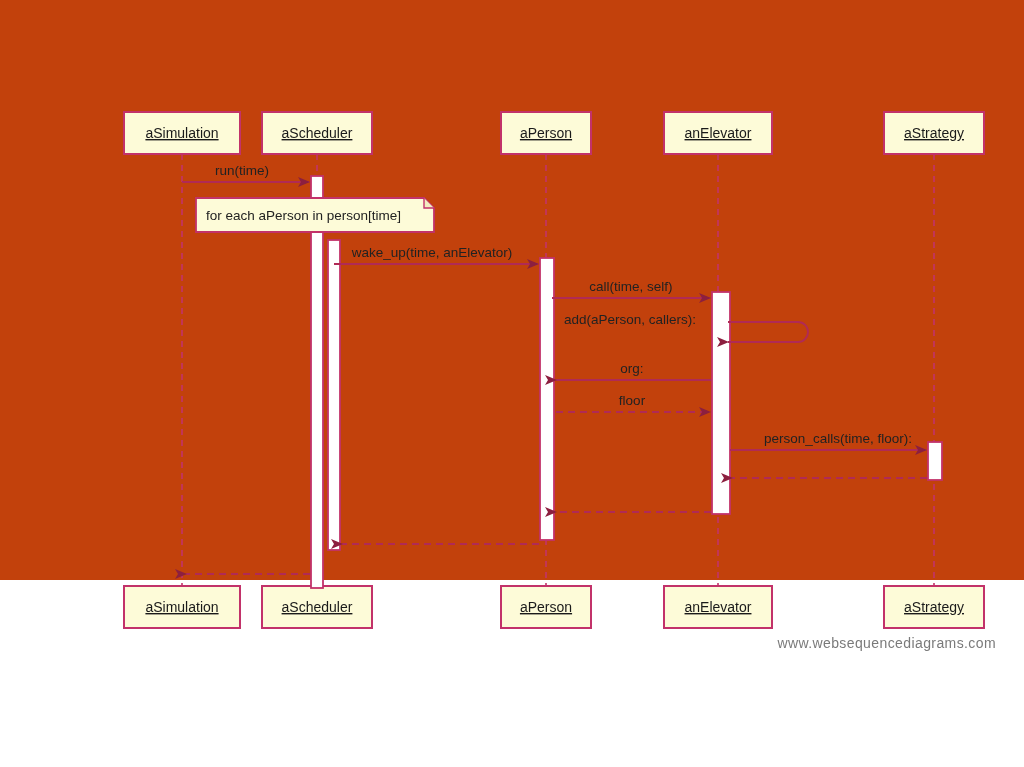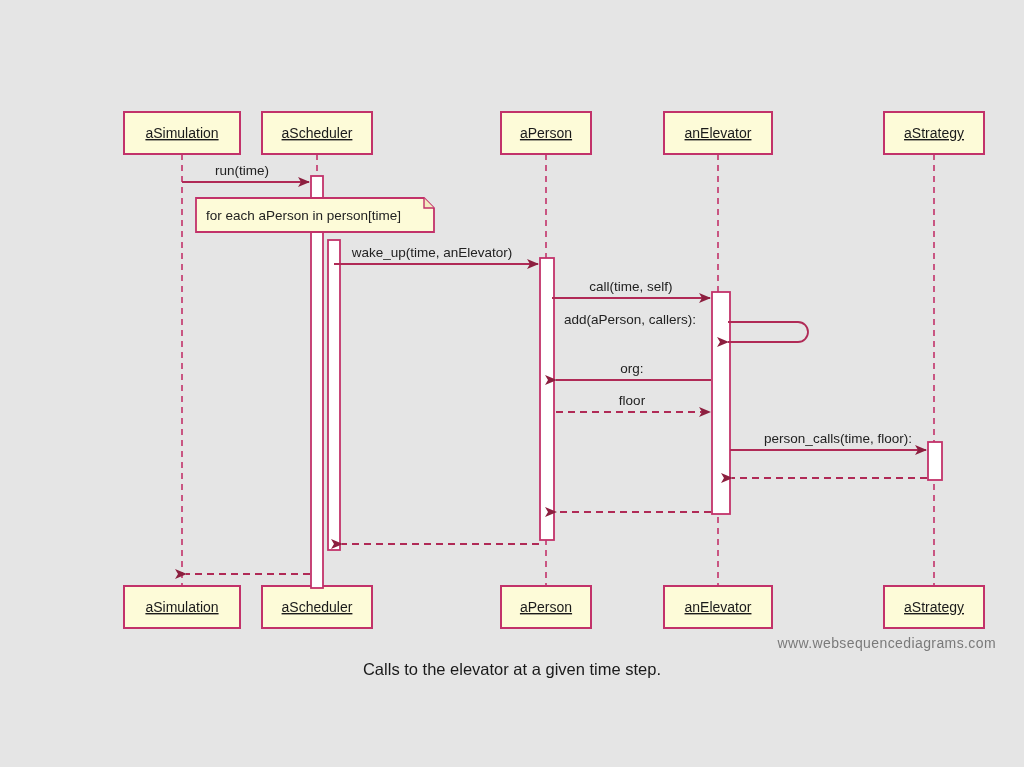--- a/index.html
+++ b/index.html
@@ -9,22 +9,22 @@
   }
   body {
     width: 1024px;
     height: 767px;
     font-family: "Liberation Sans", sans-serif;
     overflow: hidden;
   }
   #stage {
     position: relative;
     width: 1024px;
-    height: 767px;
-    background: #e5e5e5;
+    height: 580px;
+    background: #c2410c;
   }
   #diagram {
     position: absolute;
     left: 0;
     top: 0;
   }
   .participant-box {
     fill: #fdfbd8;
     stroke: #c2326a;
     stroke-width: 2;
@@ -173,15 +173,14 @@
       </g>
     <g id="note-group">
         <path d="M196,198 L424,198 L434,208 L434,232 L196,232 Z" class="note-box"></path>
         <path d="M424,198 L424,208 L434,208" class="note-fold"></path>
         <text x="206" y="220" class="note-text">for each aPerson in person[time]</text>
       </g>
 
     <text class="watermark" x="996" y="648">www.websequencediagrams.com</text>
   </svg>
 
-  <div class="caption">Calls to the elevator at a given time step.</div>
 
 </div>
 
 </body></html>

